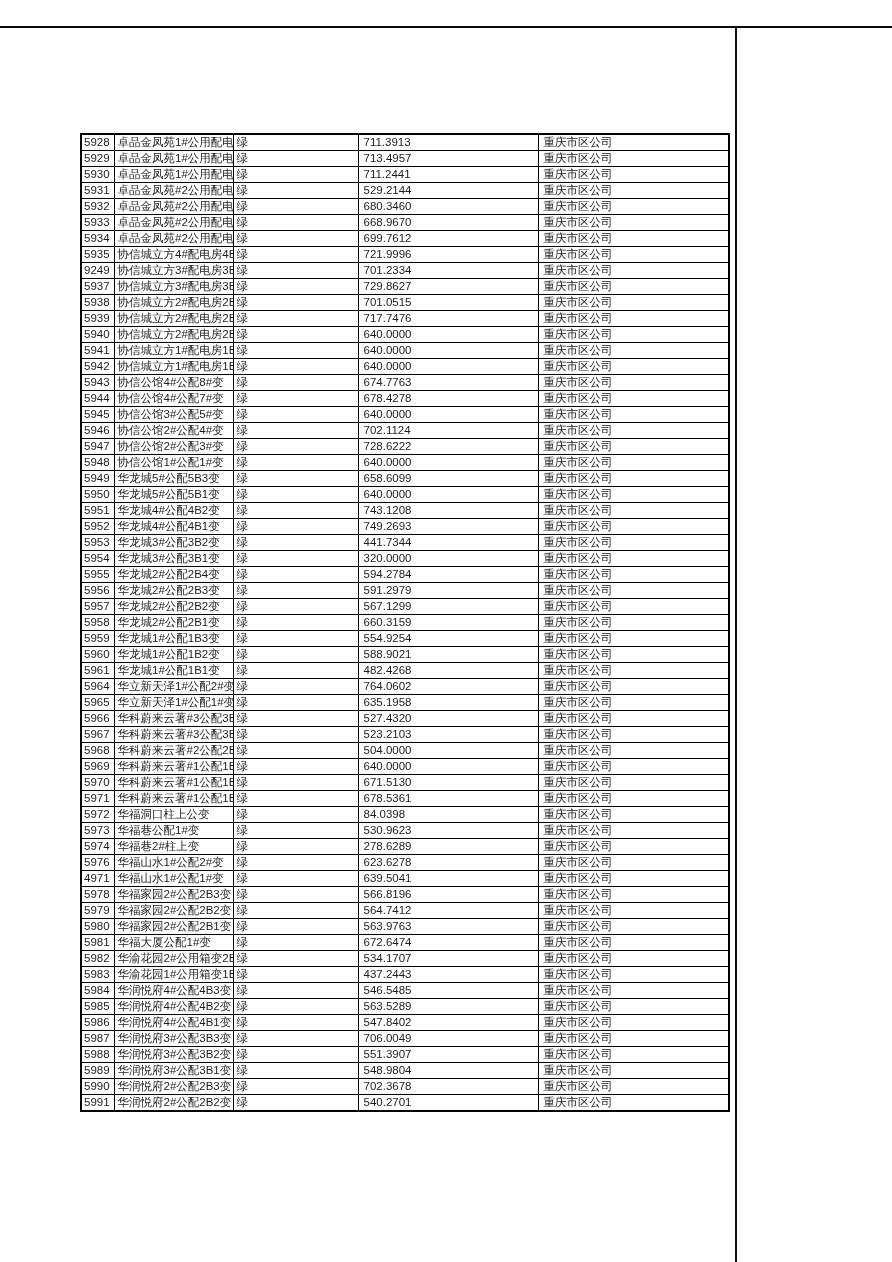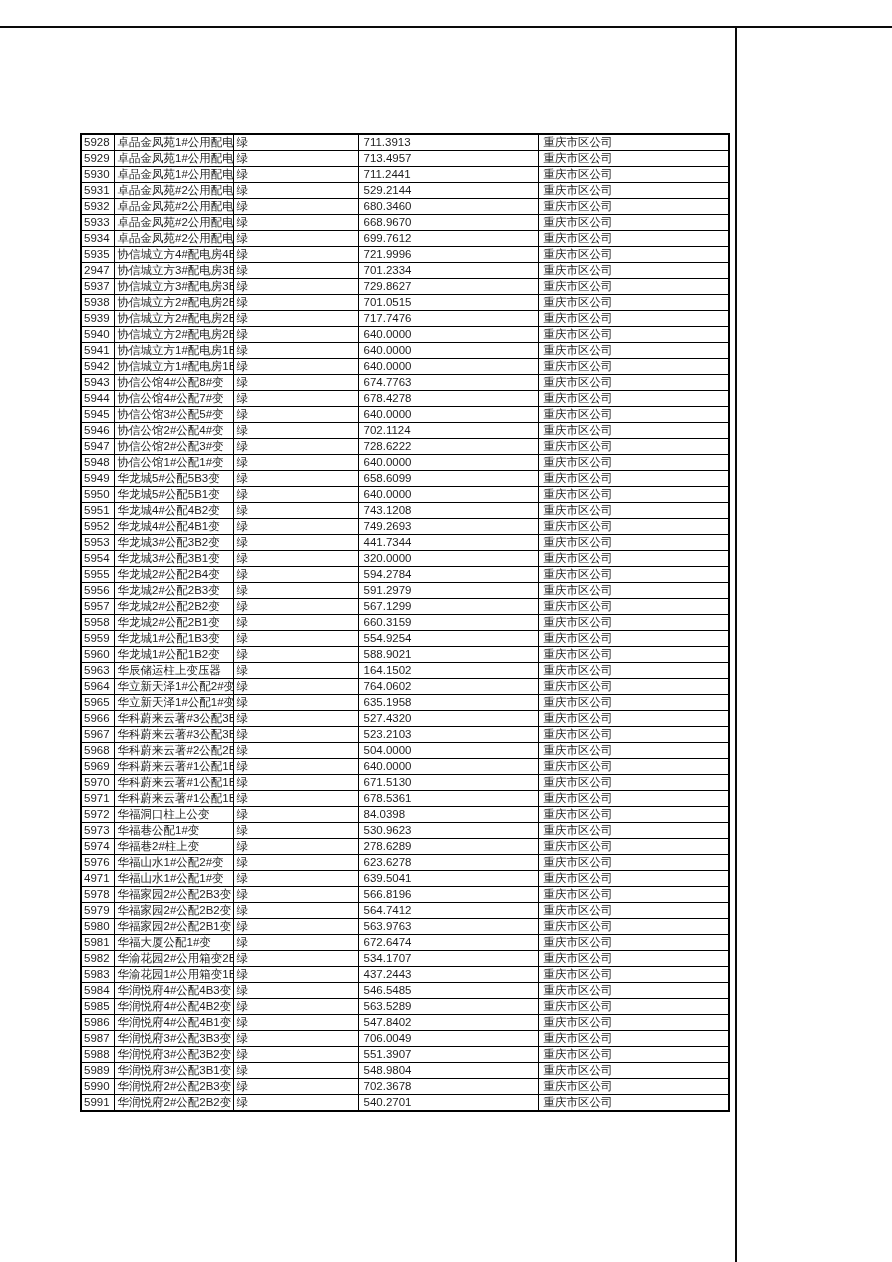--- a/index.html
+++ b/index.html
@@ -119,21 +119,21 @@
           <td class="c-company">重庆市区公司</td>
         </tr>
         <tr>
           <td class="c-id">5935</td>
           <td class="c-name">协信城立方4#配电房4B1变</td>
           <td class="c-status">绿</td>
           <td class="c-value">721.9996</td>
           <td class="c-company">重庆市区公司</td>
         </tr>
         <tr>
-          <td class="c-id">2947</td>
+          <td class="c-id">9249</td>
           <td class="c-name">协信城立方3#配电房3B2变</td>
           <td class="c-status">绿</td>
           <td class="c-value">701.2334</td>
           <td class="c-company">重庆市区公司</td>
         </tr>
         <tr>
           <td class="c-id">5937</td>
           <td class="c-name">协信城立方3#配电房3B1变</td>
           <td class="c-status">绿</td>
           <td class="c-value">729.8627</td>
@@ -294,24 +294,24 @@
           <td class="c-company">重庆市区公司</td>
         </tr>
         <tr>
           <td class="c-id">5960</td>
           <td class="c-name">华龙城1#公配1B2变</td>
           <td class="c-status">绿</td>
           <td class="c-value">588.9021</td>
           <td class="c-company">重庆市区公司</td>
         </tr>
         <tr>
-          <td class="c-id">5963</td>
-          <td class="c-name">华辰储运柱上变压器</td>
-          <td class="c-status">绿</td>
-          <td class="c-value">164.1502</td>
+          <td class="c-id">5961</td>
+          <td class="c-name">华龙城1#公配1B1变</td>
+          <td class="c-status">绿</td>
+          <td class="c-value">482.4268</td>
           <td class="c-company">重庆市区公司</td>
         </tr>
         <tr>
           <td class="c-id">5964</td>
           <td class="c-name">华立新天泽1#公配2#变</td>
           <td class="c-status">绿</td>
           <td class="c-value">764.0602</td>
           <td class="c-company">重庆市区公司</td>
         </tr>
         <tr>

